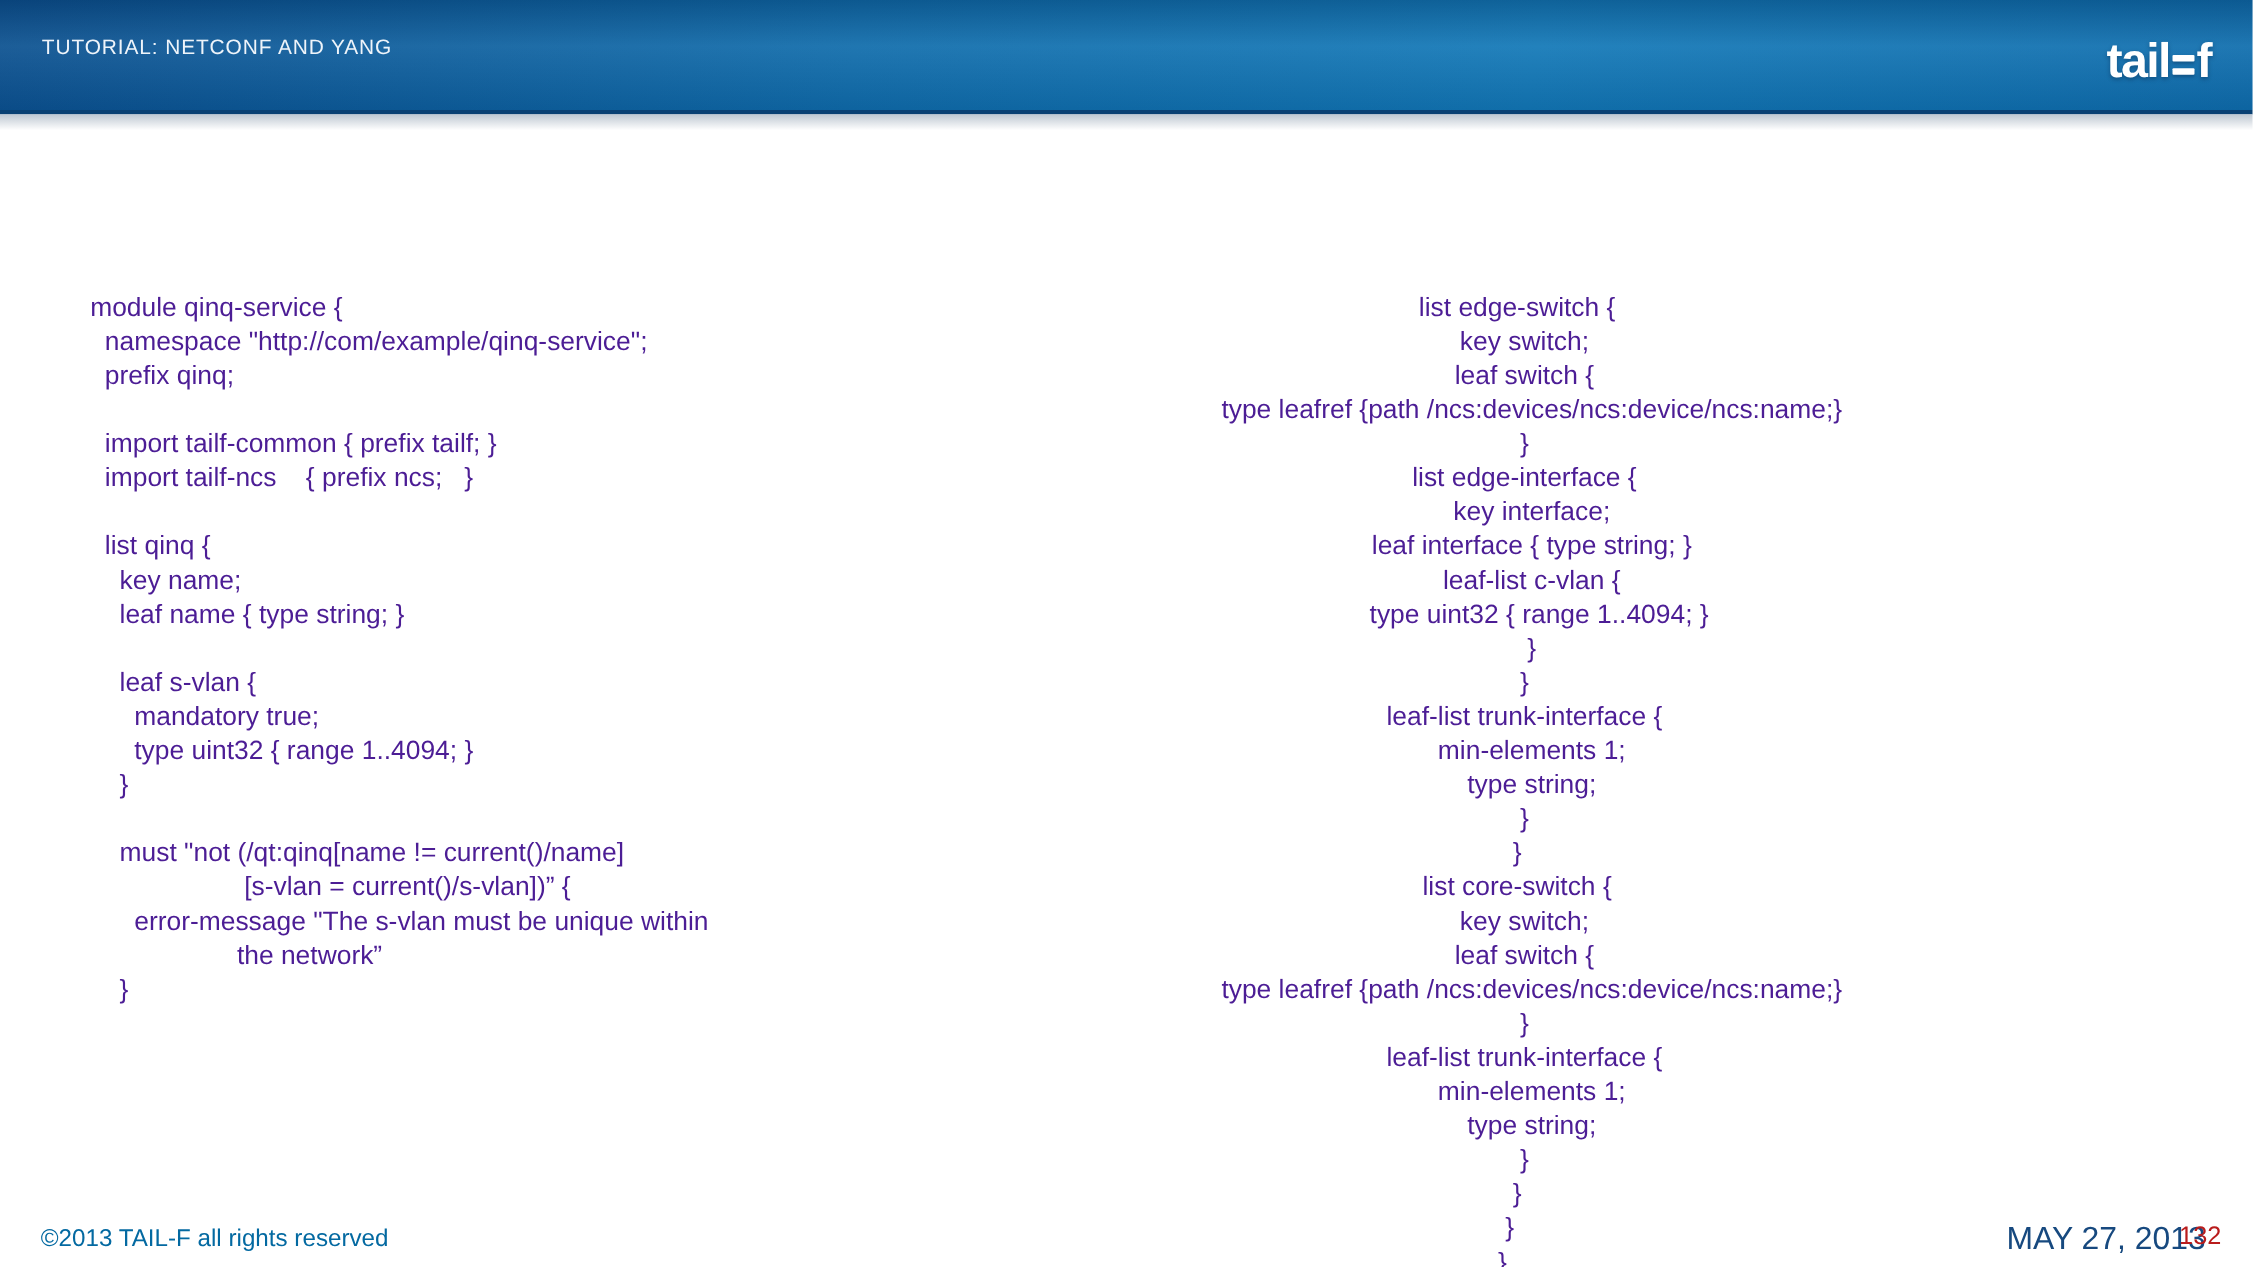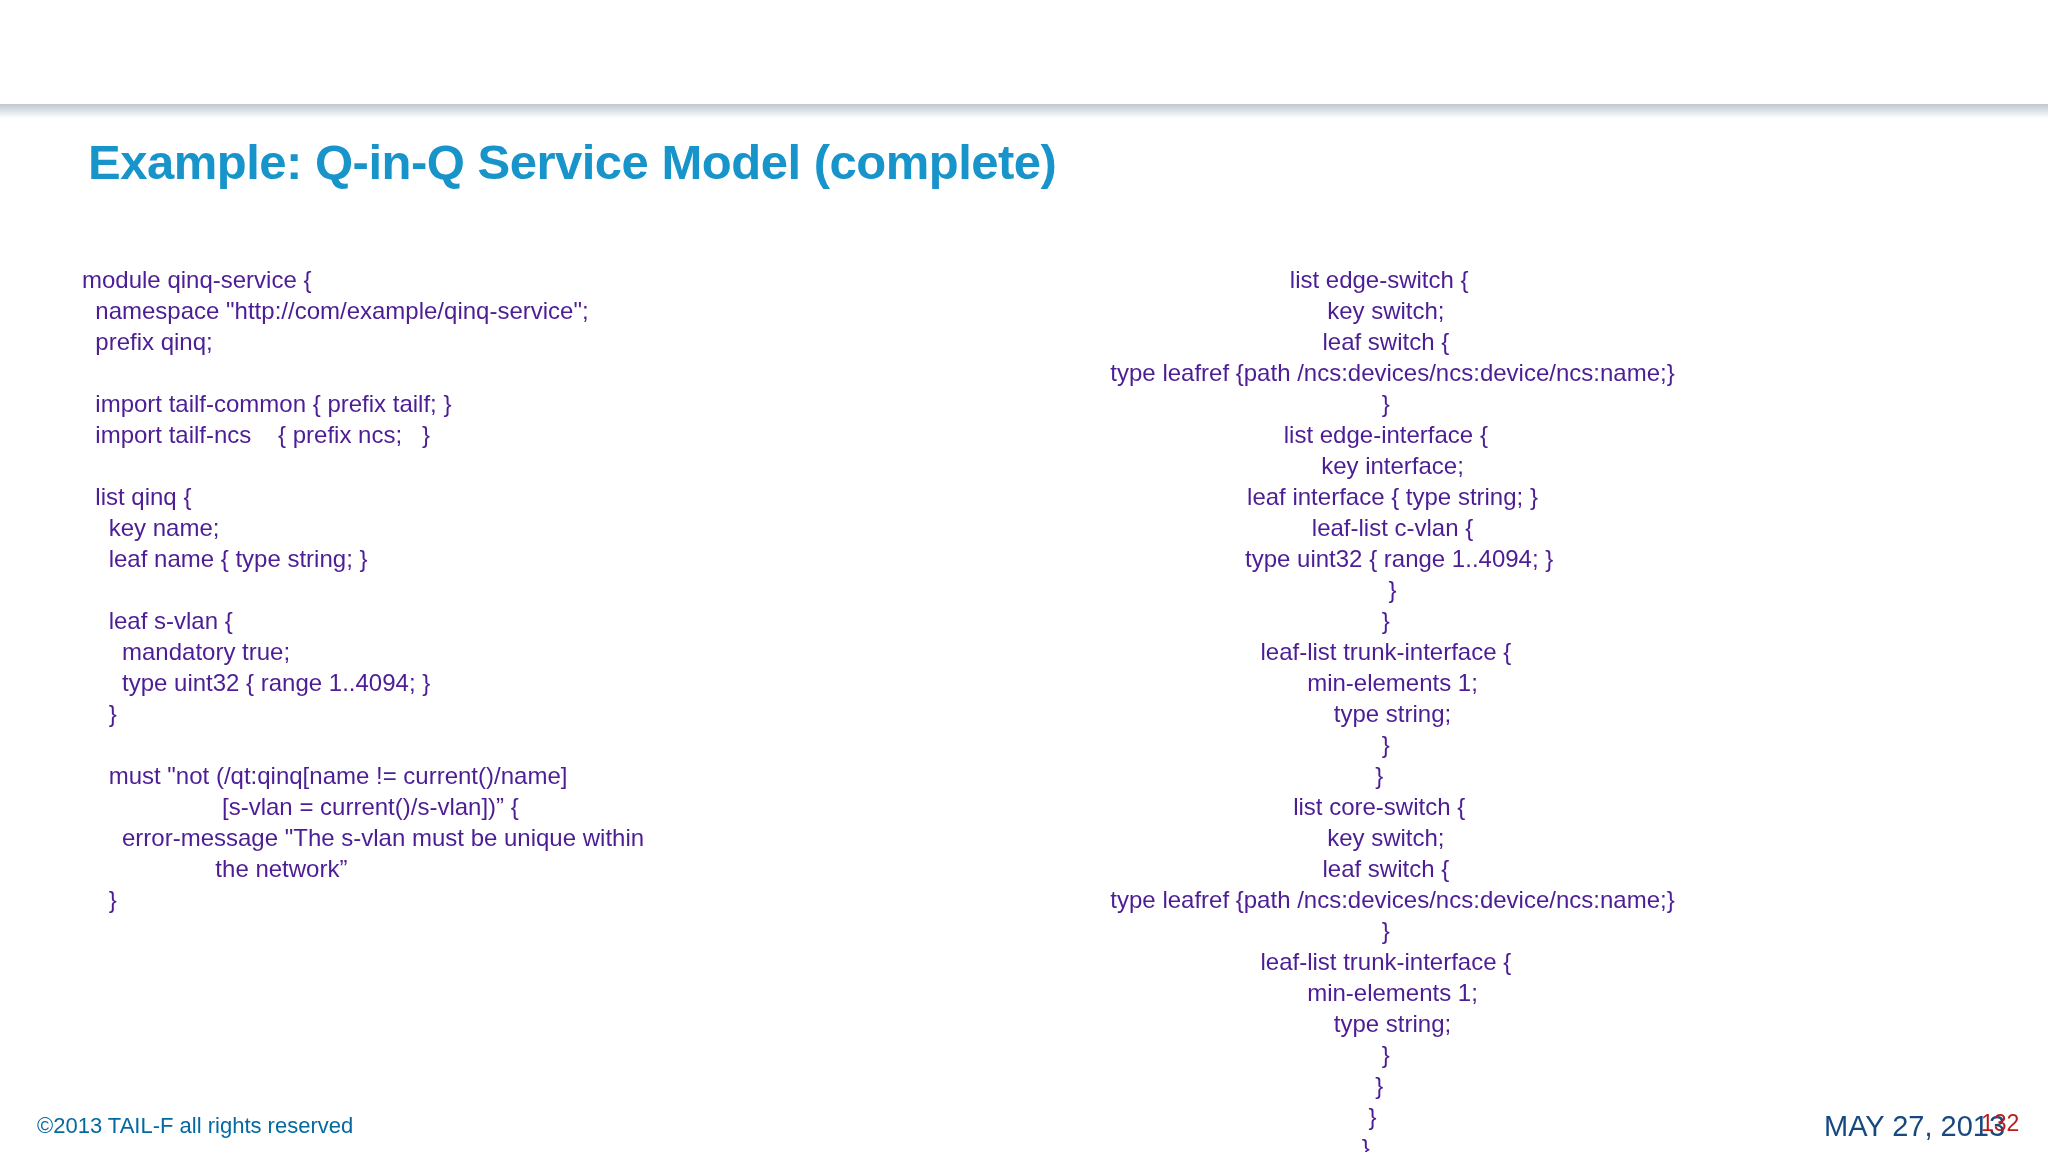--- a/index.html
+++ b/index.html
@@ -110,24 +110,27 @@
     left: 1981px; top: 1110px;
     font-size: 23px;
     color: #b91c1c;
   }
 </style>
 </head>
 <body>
 
 <div class="slide">
 
+  <header class="topbar">
+    <span class="eyebrow">TUTORIAL: NETCONF AND YANG</span>
+    <span class="logo"><span>tail</span><span class="logo-eq"></span><span>f</span></span>
+  </header>
 
   <div class="header-shadow"></div>
 
-  <h1 class="title">Example: Q-in-Q Service Model (complete)</h1>
 
   <pre class="code left">module qinq-service {
   namespace "http://com/example/qinq-service";
   prefix qinq;
 
   import tailf-common { prefix tailf; }
   import tailf-ncs    { prefix ncs;   }
 
   list qinq {
     key name;

